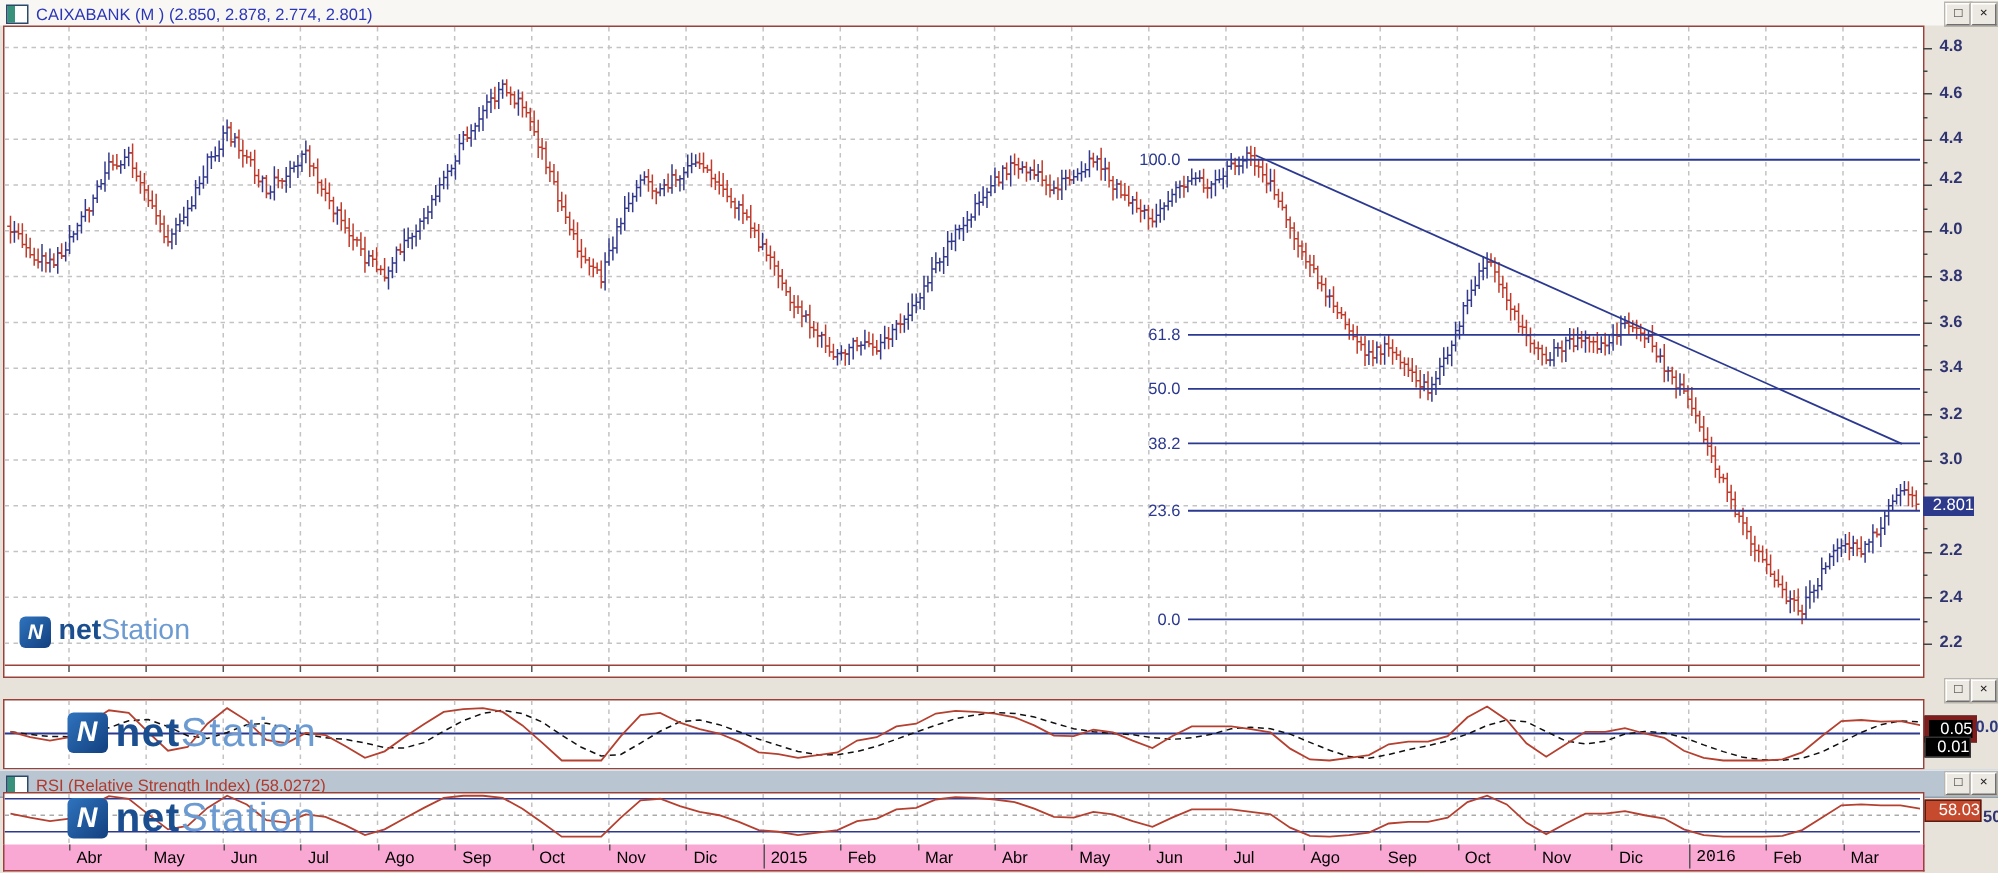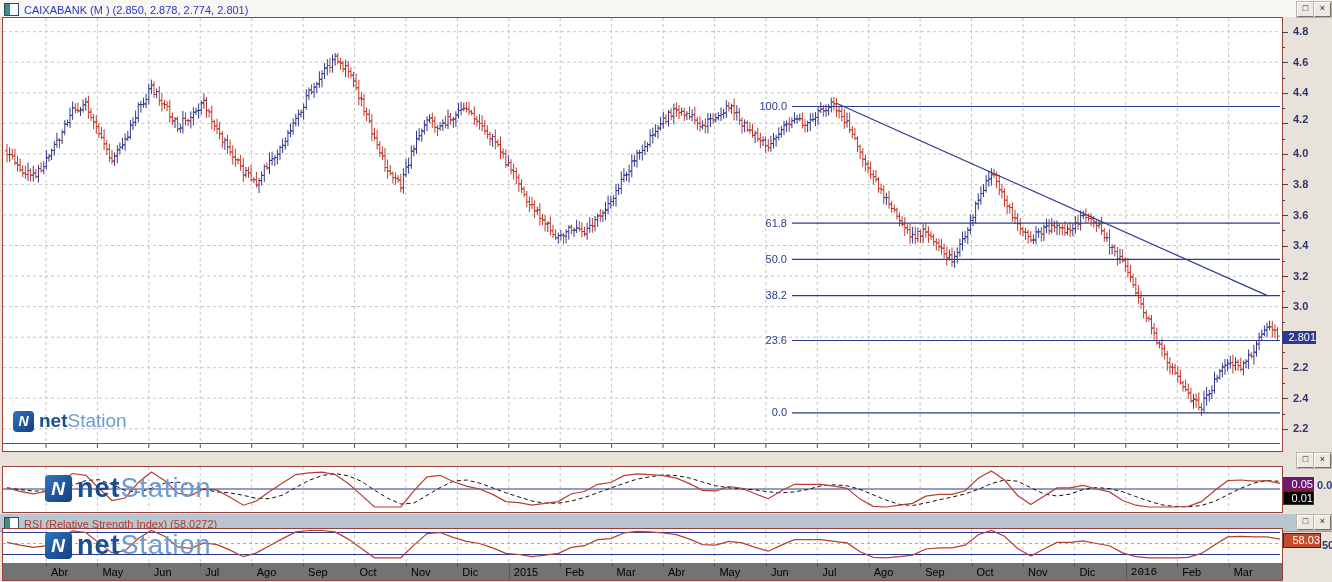--- a/index.html
+++ b/index.html
@@ -18,26 +18,26 @@
     box-shadow:0 0 0 1px #B9B5AC;font-size:9px;line-height:11px;text-align:center;color:#222;cursor:default}
   .plot{position:absolute;left:2px;background:#fff;border:1px solid #9A423A}
   #pricePlot{top:17px;width:1279px;height:433px}
   #macdPlot{top:466px;width:1279px;height:45px}
   #rsiPlot{top:528px;width:1279px;height:35px}
   #priceAxis{position:absolute;left:1282px;top:17px;width:50px;height:433px}
   .axis-lab{position:absolute;left:11px;color:#2F3470;font-weight:bold}
   .axis-tick{position:absolute;background:#444;height:1px}
   .badge{position:absolute;color:#fff;text-align:right;line-height:13px}
   #priceBadge{left:1282px;top:331px;width:34px;height:13px;background:#2D3A8C}
-  #macdBadge1{left:1283px;top:477px;width:29px;height:12px;background:#701a75;border:1px solid #7f1d1d;line-height:12px}
+  #macdBadge1{left:1283px;top:477px;width:29px;height:12px;background:#000000;border:3px solid #7f1d1d;line-height:12px}
   #macdBadge2{left:1283px;top:491px;width:29px;height:12px;background:#000;border:1px solid #333;line-height:12px}
   #macdZeroLab{position:absolute;left:1317px;top:479px;color:#2F3A7D;font-weight:bold}
   #rsiBadge{left:1283px;top:533px;width:36px;height:13px;background:#C64A2E;border:1px solid #5a1d12}
   #rsiFiftyLab{position:absolute;left:1322px;top:539px;color:#2F3470;font-weight:bold}
-  #timeAxis{position:absolute;left:2px;top:563px;width:1279px;height:17px;background:#737373;
+  #timeAxis{position:absolute;left:2px;top:563px;width:1279px;height:17px;background:#f9a8d4;
     border:1px solid #9A423A;border-top:none}
   .t-tick{position:absolute;top:0;width:1px;height:4px;background:#555}
   .t-sep{position:absolute;top:0;width:1px;height:16px;background:#555}
   .t-lab{position:absolute;top:3px;color:#000}
   .wm{position:absolute;display:flex;align-items:center;gap:5px;pointer-events:none}
   .wm-icon{display:inline-flex;align-items:center;justify-content:center;color:#fff;font-weight:bold;
     font-style:italic;border-radius:4px;background:linear-gradient(135deg,#2F74BE,#123F7E)}
   .wm b{color:#1A4E8F}
   .wm .st{color:#6C9BD2;font-weight:normal}
   .wm-sm{left:10px;top:392px;font-size:19px}

